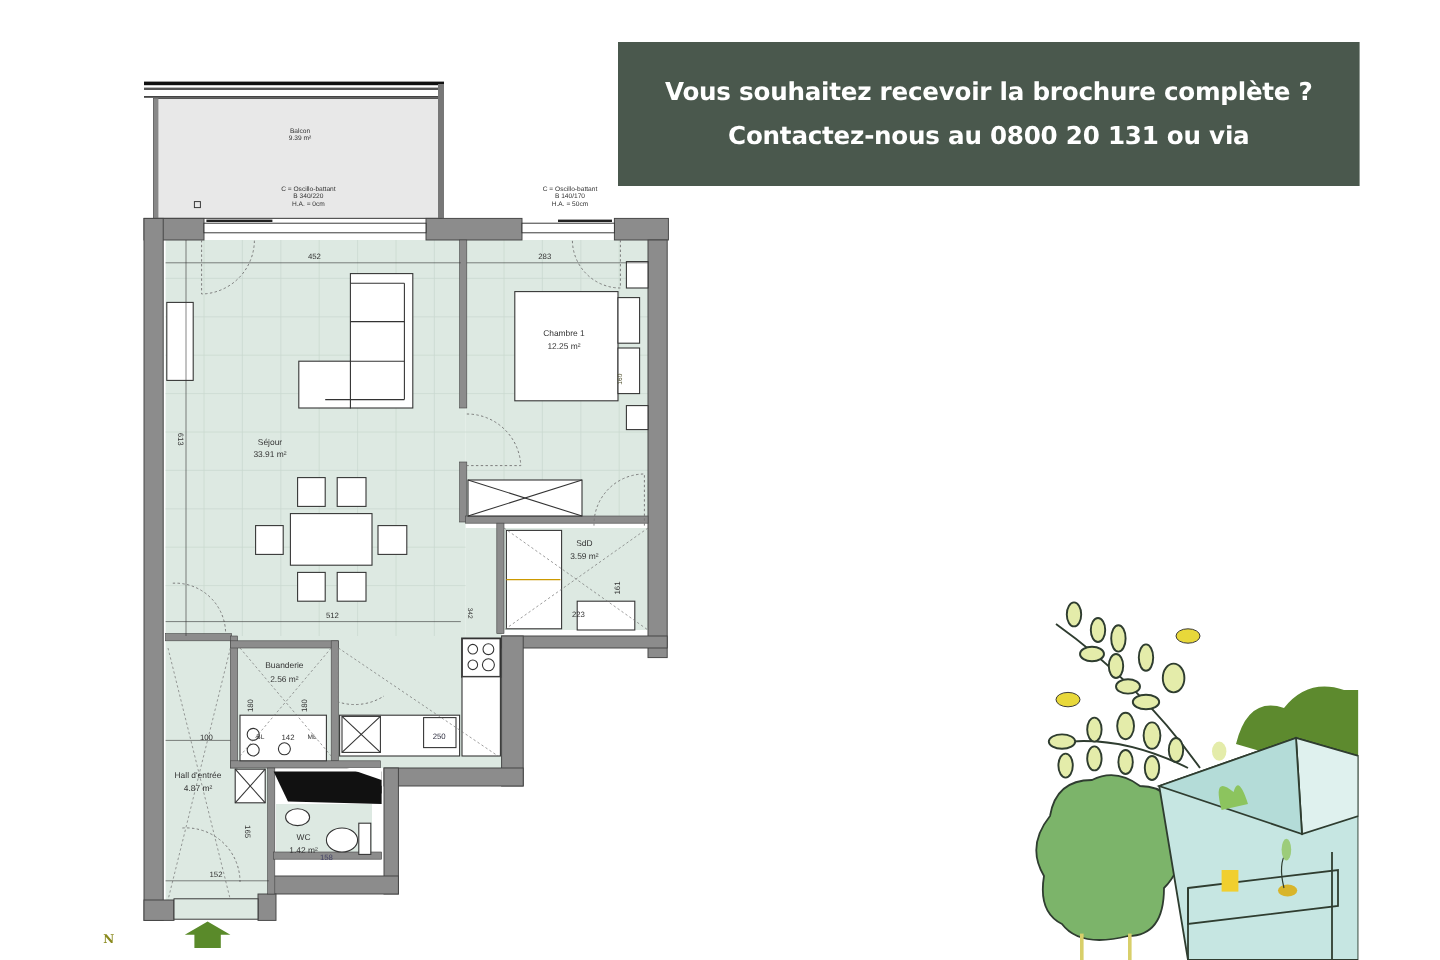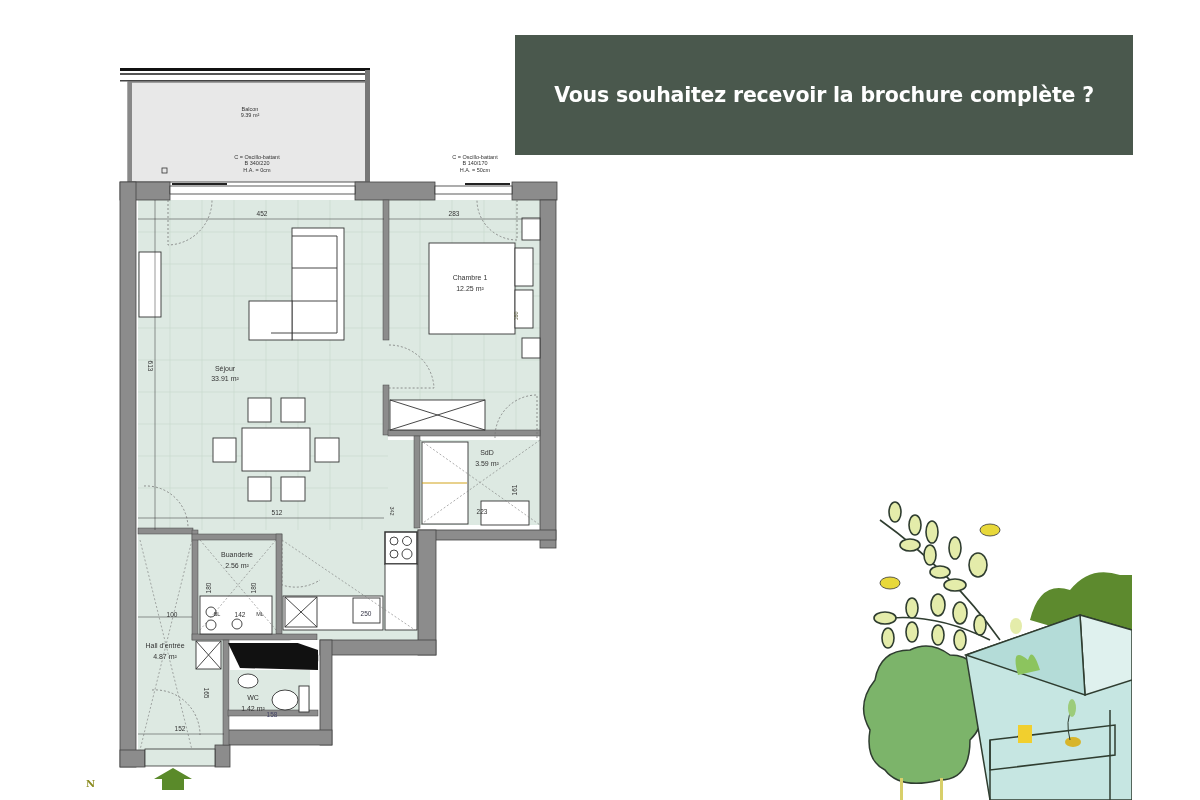--- a/index.html
+++ b/index.html
@@ -8,20 +8,21 @@
   .plan { position: absolute; left: 0; top: 0; width: 600px; height: 800px; }
   .lbl { font-family: "Liberation Sans", sans-serif; fill: #333; }
   .north { position: absolute; left: 86px; top: 778px; font-family: "DejaVu Serif", serif; font-weight: bold; font-size: 10px; color: #8a8a1e; }
   .illus { position: absolute; left: 860px; top: 480px; width: 272px; height: 320px; }
 </style>
 </head>
 <body>
 
 <div class="banner">
   <div>Vous souhaitez recevoir la brochure complète ?</div>
+  <div>Contactez-nous au 0800 20 131 ou via</div>
 </div>
 
 <svg class="plan" viewBox="0 0 600 800" xmlns="http://www.w3.org/2000/svg">
 
   <g>
     <rect x="120" y="68" width="250" height="3" fill="#111"></rect>
     <rect x="120" y="73" width="250" height="2" fill="#555"></rect>
     <rect x="120" y="80" width="245" height="1.5" fill="#444"></rect>
     <rect x="128" y="82" width="240" height="100" fill="#e8e8e8" stroke="#555" stroke-width="1"></rect>
     <rect x="128" y="82" width="4" height="100" fill="#888"></rect>

